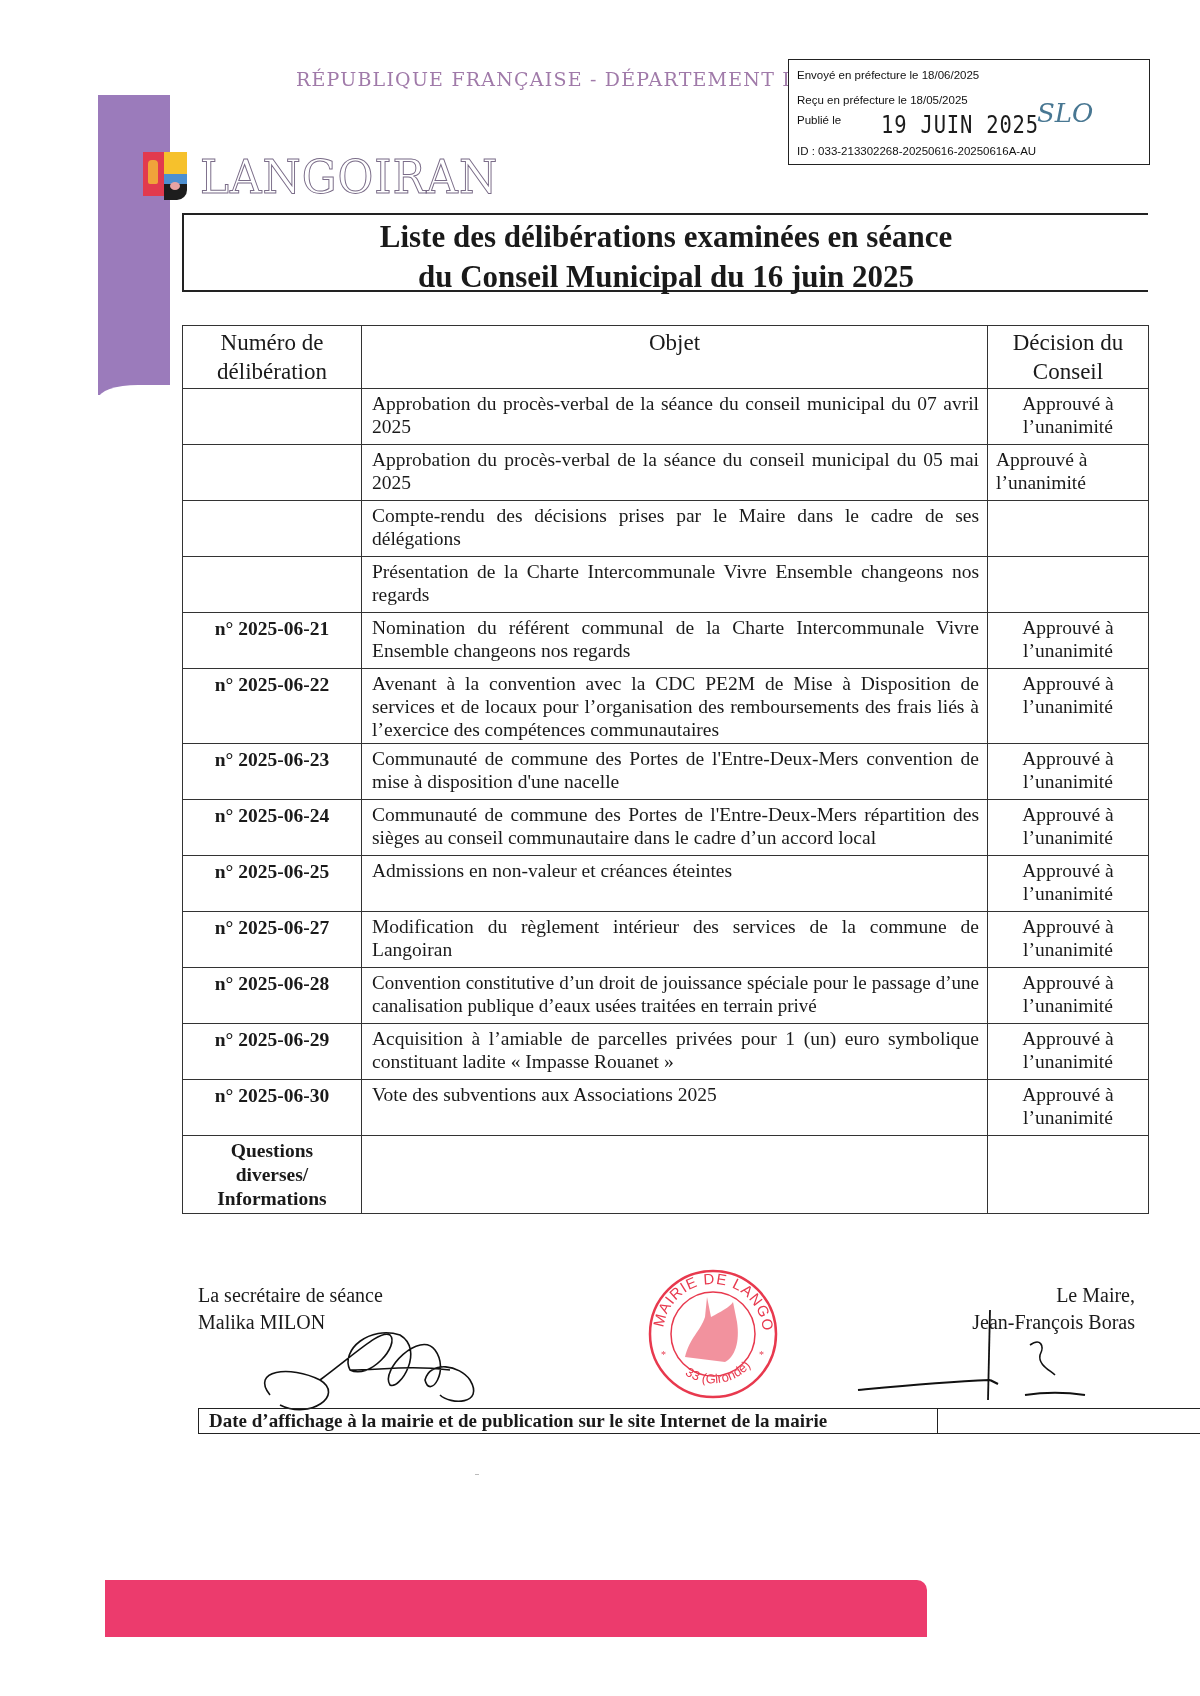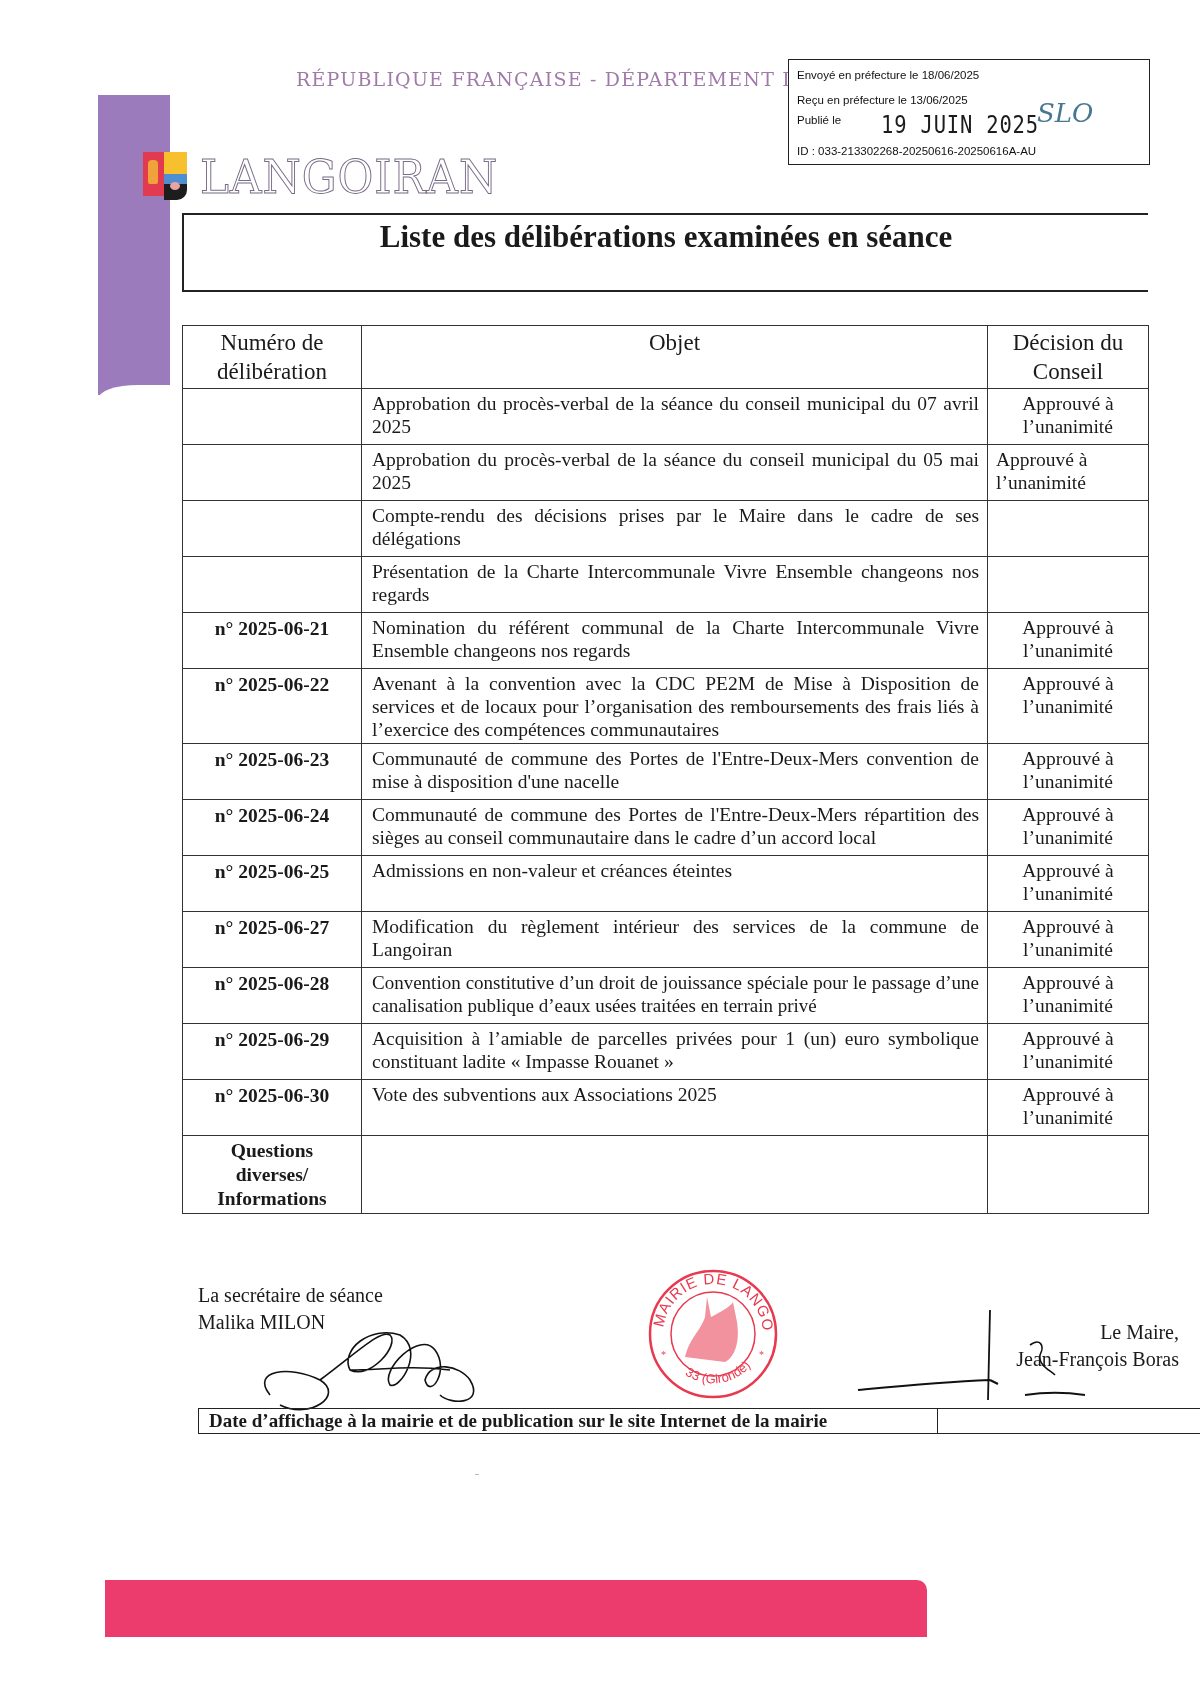--- a/index.html
+++ b/index.html
@@ -38,58 +38,59 @@
   table.delib th { font-weight: normal; font-size: 23px; line-height: 29px; text-align: center; padding: 2px 2px 2px 2px; }
   table.delib td { font-size: 19.5px; line-height: 23px; }
   td.num { font-weight: bold; text-align: center; padding: 4px 4px 2px 4px !important; }
   td.obj { padding: 3px 8px 2px 10px !important; text-align: justify; }
   td.dec { text-align: center; padding: 3px 2px 2px 2px !important; }
   tr.r2 td { height: 49px; }
   tr.r3 td { height: 68px; }
   tr.qd td.num { line-height: 24px; padding-top: 3px !important; }
 
   .sign-left { position: absolute; left: 198px; top: 1282px; font-size: 20px; line-height: 27px; }
-  .sign-right { position: absolute; left: 984px; top: 1282px; font-size: 20px; line-height: 27px; text-align: right; width: 195px; margin-top: 37px; }
+  .sign-right { position: absolute; left: 940px; top: 1282px; font-size: 20px; line-height: 27px; text-align: right; width: 195px; }
   .sig-svg { position: absolute; }
   .seal { position: absolute; left: 645px; top: 1262px; width: 135px; height: 140px; }
 
   .date-box { position: absolute; left: 198px; top: 1408px; width: 1010px; height: 26px; border: 1.5px solid #222; box-sizing: border-box; }
   .date-label { position: absolute; left: 10px; top: 1px; font-weight: bold; font-size: 19px; white-space: nowrap; }
   .date-value { position: absolute; left: 738px; top: 0; width: 197px; height: 24px; border-left: 1.5px solid #222; }
 
   .small-mark { position: absolute; left: 475px; top: 1474px; width: 4px; height: 1px; background: #bbb; }
 
   .pink-bar { position: absolute; left: 105px; top: 1580px; width: 822px; height: 57px; background: #ec3b6d; border-top-right-radius: 10px; }
 </style>
 </head>
 <body>
 
 <div class="purple-bar"></div>
 
 <div class="republic-header">RÉPUBLIQUE FRANÇAISE - DÉPARTEMENT DE L</div>
 
 <div class="stamp-box">
   <div class="stamp-line l1">Envoyé en préfecture le 18/06/2025</div>
-  <div class="stamp-line l2">Reçu en préfecture le 13/06/2025</div>
+  <div class="stamp-line l2">Reçu en préfecture le 18/05/2025</div>
   <div class="stamp-line l3">Publié le</div>
   <div class="pub-date">19 JUIN 2025</div>
   <div class="initials">SLO</div>
   <div class="stamp-line l4">ID : 033-213302268-20250616-20250616A-AU</div>
 </div>
 
 <div class="crest">
   <div class="left"></div>
     <div class="tr"></div>
     <div class="mr"></div>
     <div class="br"></div>
 </div>
 <div class="town-name">LANGOIRAN</div>
 
 <div class="title-box">
   <div class="title-line t1">Liste des délibérations examinées en séance</div>
+  <div class="title-line">du Conseil Municipal du 16 juin 2025</div>
 </div>
 
 <table class="delib">
   <colgroup>
       <col style="width:179px">
       <col style="width:626px">
       <col style="width:161px">
     </colgroup>
   <thead>
     <tr>

